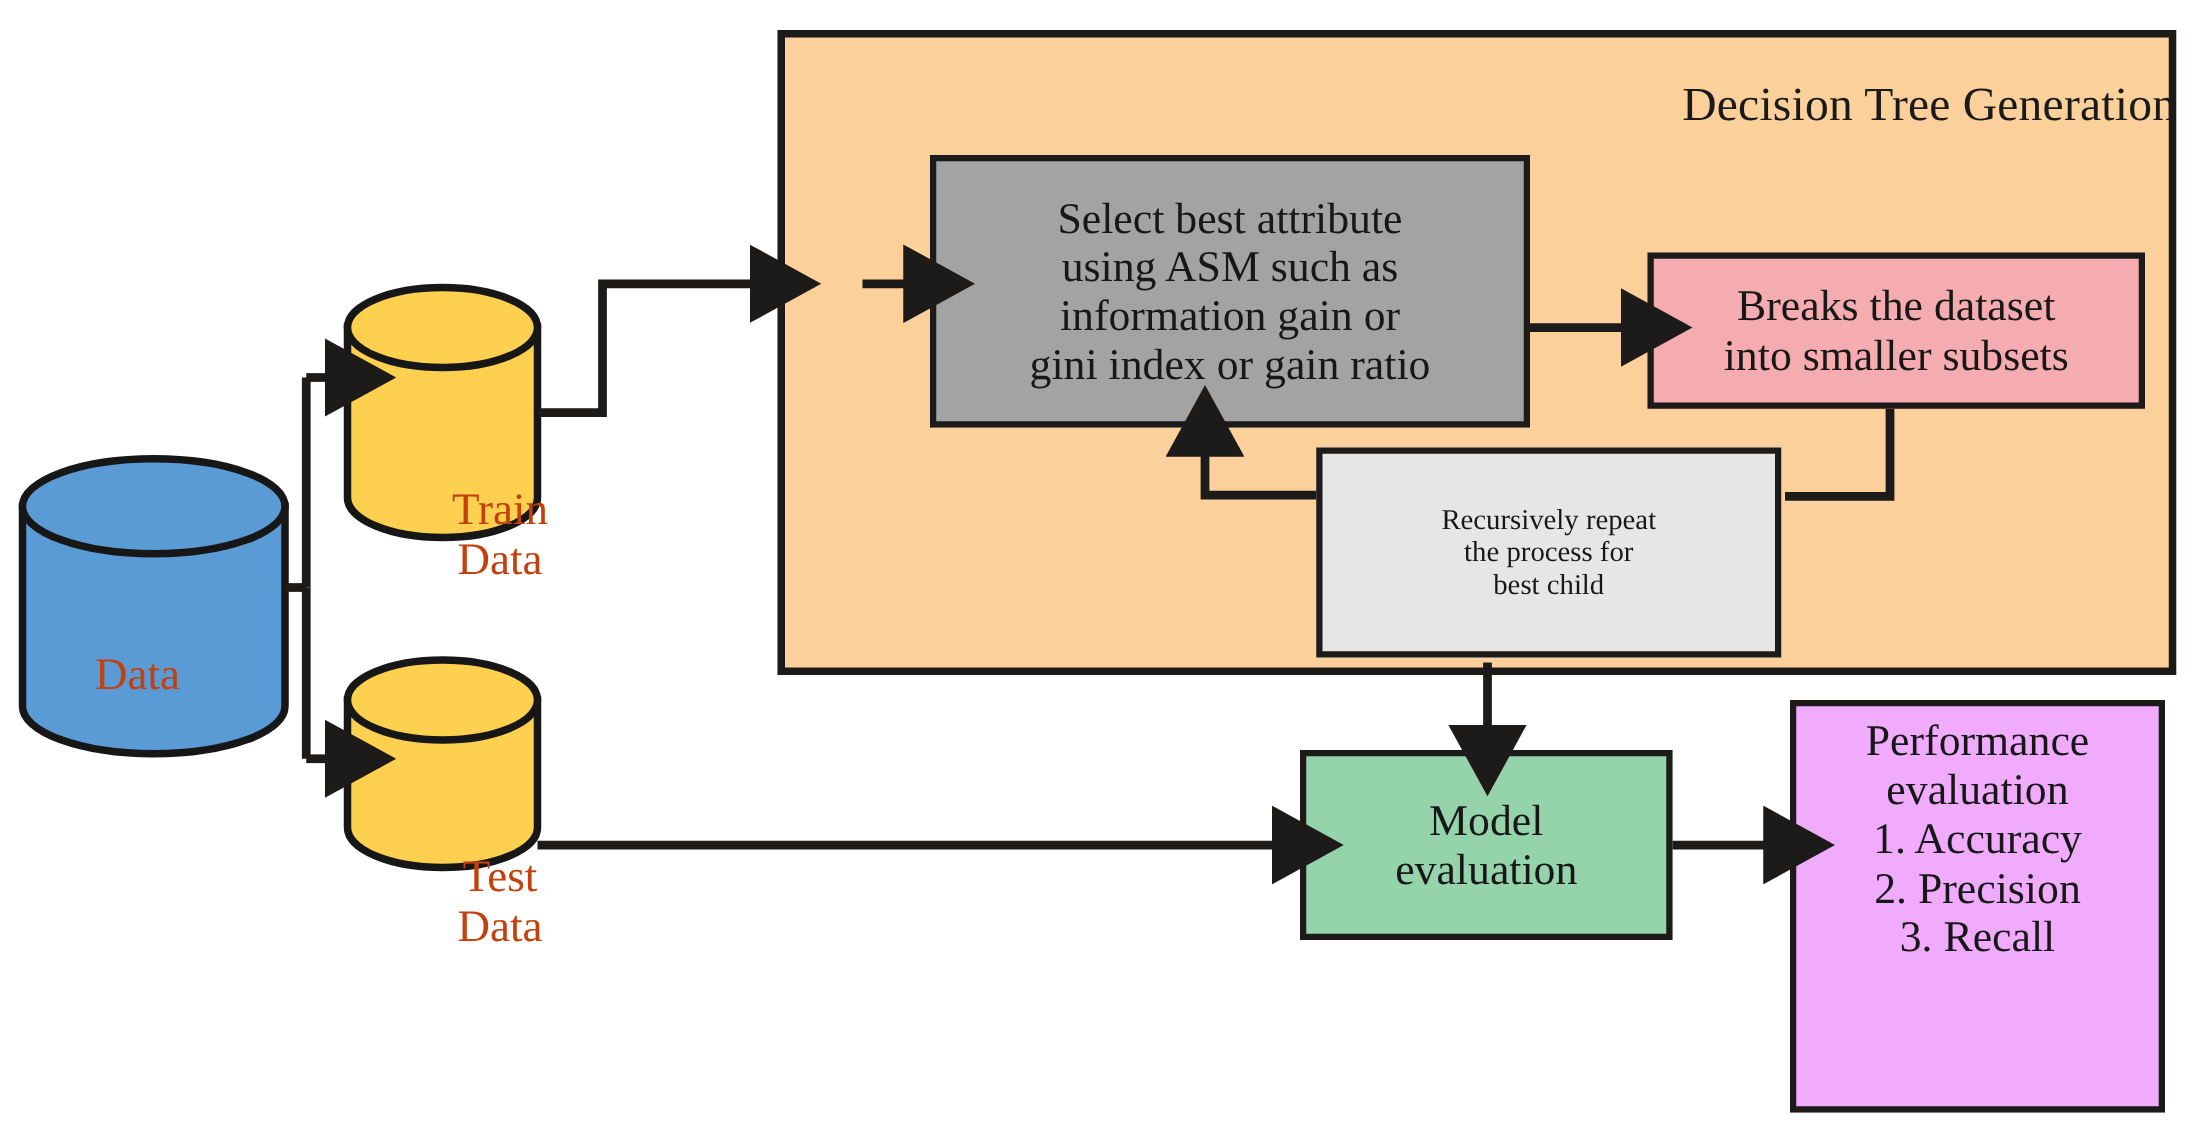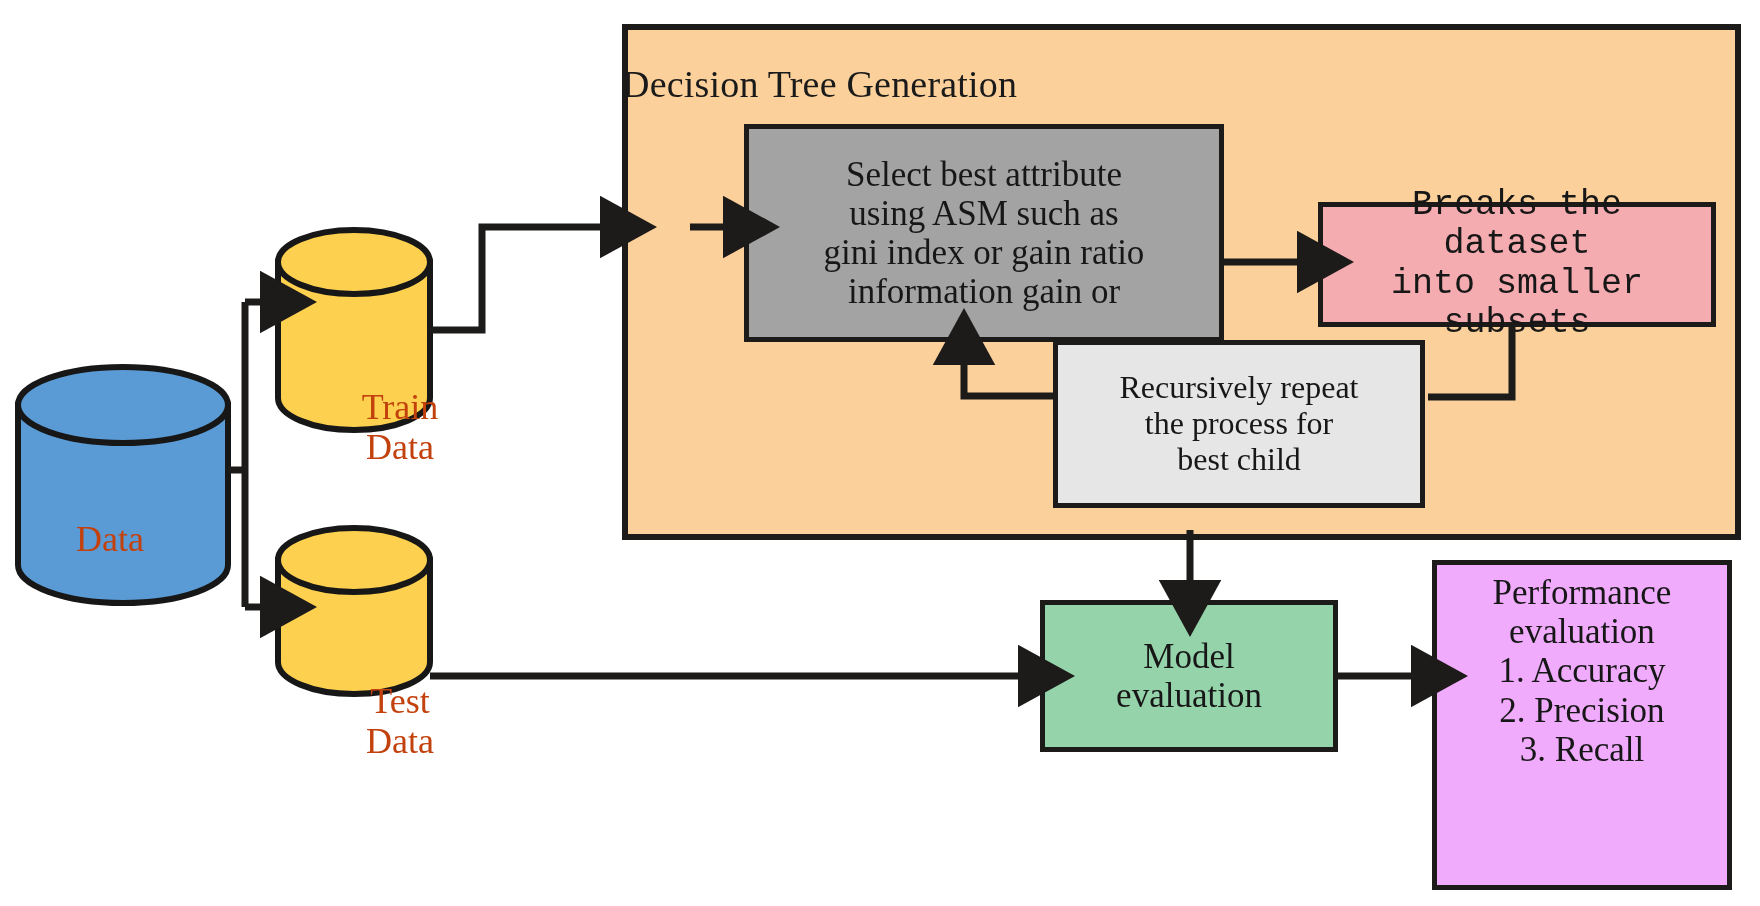--- a/index.html
+++ b/index.html
@@ -42,21 +42,21 @@
     height: 516px;
     background: #fbd09a;
     border: 6px solid #1d1a1a;
     display: block;
   }
   #dtg-title {
     position: absolute;
     left: 622px;
     top: 62px;
     width: 1119px;
-    text-align: left;
+    text-align: right;
     font-size: 38px;
     letter-spacing: 0.2px;
   }
 
   
   .proc-box {
     border: 5px solid #1d1a1a;
   }
   #box-select {
     left: 744px;
@@ -68,29 +68,28 @@
     padding: 4px 8px;
   }
   #box-breaks {
     left: 1318px;
     top: 202px;
     width: 398px;
     height: 125px;
     background: #f4acb0;
     font-size: 35px;
     padding: 2px 8px;
-    font-family: Liberation Mono, monospace;
   }
   #box-recursive {
     left: 1053px;
-    top: 340px;
+    top: 358px;
     width: 372px;
     height: 168px;
     background: #e6e6e6;
-    font-size: 32px;
+    font-size: 23px;
     padding: 2px 8px;
   }
 
   
   #box-model {
     left: 1040px;
     top: 600px;
     width: 298px;
     height: 152px;
     background: #95d3aa;
@@ -129,22 +128,22 @@
 
 <div id="canvas">
 
   <div class="node" id="dtg-container"></div>
   <div id="dtg-title">Decision Tree Generation</div>
 
   <div class="node proc-box" id="box-select">
     <div>
       <span class="txtline">Select best attribute</span>
       <span class="txtline">using ASM such as</span>
+      <span class="txtline">information gain or</span>
       <span class="txtline">gini index or gain ratio</span>
-      <span class="txtline">information gain or</span>
     </div>
   </div>
 
   <div class="node proc-box" id="box-breaks">
     <div>
       <span class="txtline">Breaks the dataset</span>
       <span class="txtline">into smaller subsets</span>
     </div>
   </div>
 

